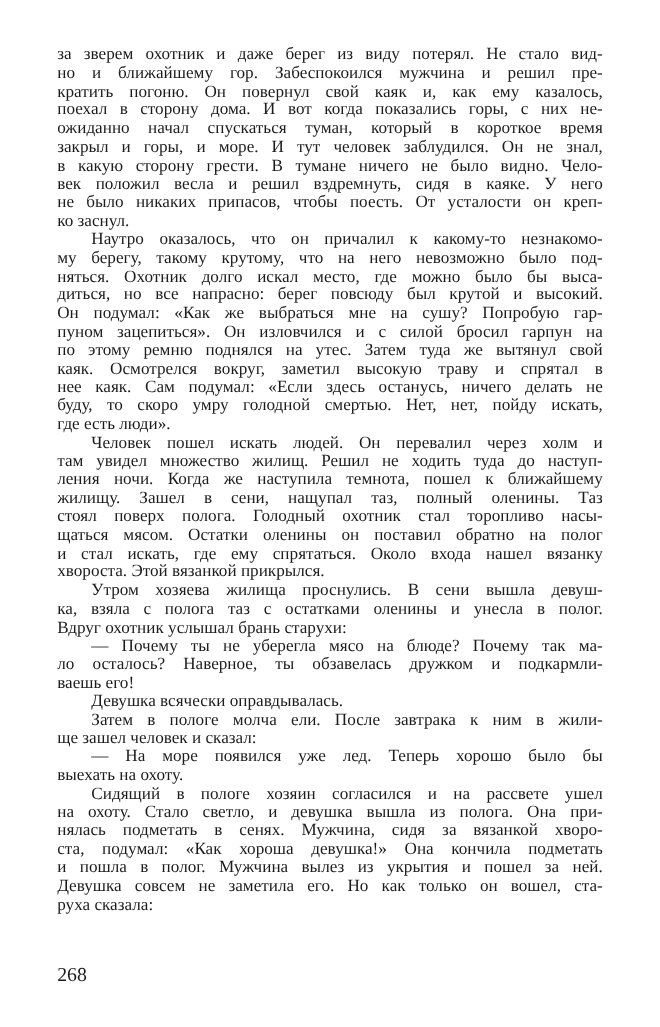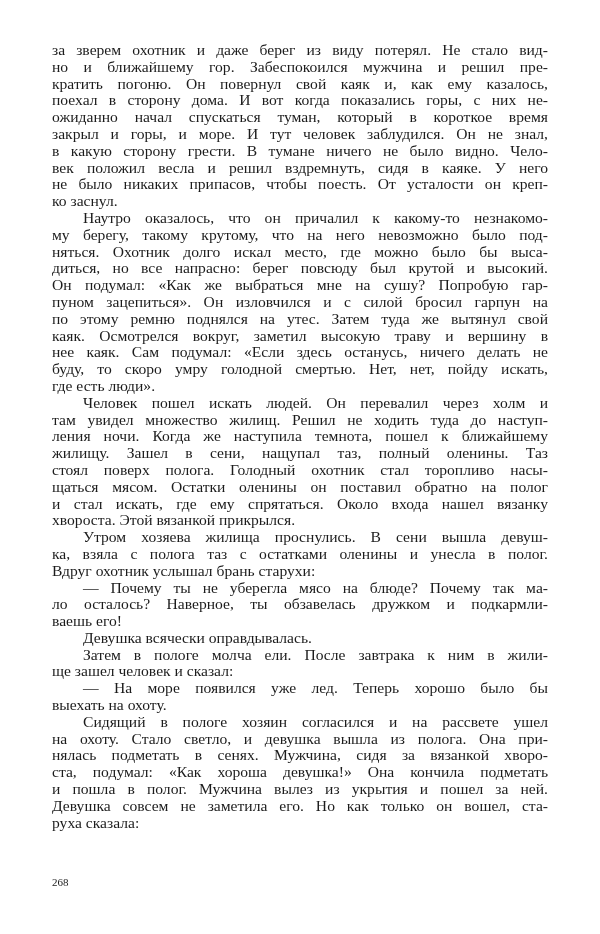--- a/index.html
+++ b/index.html
@@ -43,21 +43,21 @@
     text-align-last: left;
   }
   .line.indent {
     padding-left: 31px;
   }
   .page-number {
     position: absolute;
     left: 52px;
     top: 876px;
     font-family: "Liberation Serif", "DejaVu Serif", serif;
-    font-size: 11px;
+    font-size: 18px;
     color: #1c1c1c;
   }
 </style>
 </head>
 <body>
 
 <div class="page">
   <div class="text-block" id="text-block">
       <span class="line">за зверем охотник и даже берег из виду потерял. Не стало вид-</span>
       <span class="line">но и ближайшему гор. Забеспокоился мужчина и решил пре-</span>
@@ -69,21 +69,21 @@
       <span class="line">век положил весла и решил вздремнуть, сидя в каяке. У него</span>
       <span class="line">не было никаких припасов, чтобы поесть. От усталости он креп-</span>
       <span class="line last">ко заснул.</span>
       <span class="line indent">Наутро оказалось, что он причалил к какому-то незнакомо-</span>
       <span class="line">му берегу, такому крутому, что на него невозможно было под-</span>
       <span class="line">няться. Охотник долго искал место, где можно было бы выса-</span>
       <span class="line">диться, но все напрасно: берег повсюду был крутой и высокий.</span>
       <span class="line">Он подумал: «Как же выбраться мне на сушу? Попробую гар-</span>
       <span class="line">пуном зацепиться». Он изловчился и с силой бросил гарпун на</span>
       <span class="line">по этому ремню поднялся на утес. Затем туда же вытянул свой</span>
-      <span class="line">каяк. Осмотрелся вокруг, заметил высокую траву и вершину в</span>
+      <span class="line">каяк. Осмотрелся вокруг, заметил высокую траву и спрятал в</span>
       <span class="line">нее каяк. Сам подумал: «Если здесь останусь, ничего делать не</span>
       <span class="line">буду, то скоро умру голодной смертью. Нет, нет, пойду искать,</span>
       <span class="line last">где есть люди».</span>
       <span class="line indent">Человек пошел искать людей. Он перевалил через холм и</span>
       <span class="line">там увидел множество жилищ. Решил не ходить туда до наступ-</span>
       <span class="line">ления ночи. Когда же наступила темнота, пошел к ближайшему</span>
       <span class="line">жилищу. Зашел в сени, нащупал таз, полный оленины. Таз</span>
       <span class="line">стоял поверх полога. Голодный охотник стал торопливо насы-</span>
       <span class="line">щаться мясом. Остатки оленины он поставил обратно на полог</span>
       <span class="line">и стал искать, где ему спрятаться. Около входа нашел вязанку</span>

